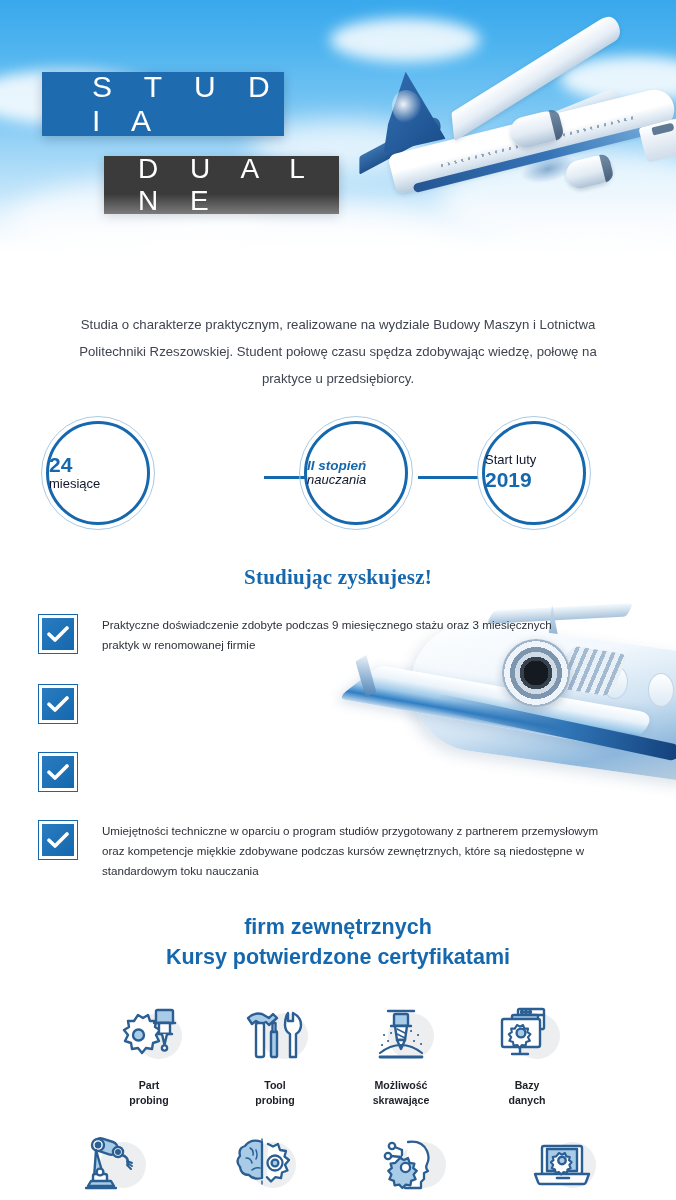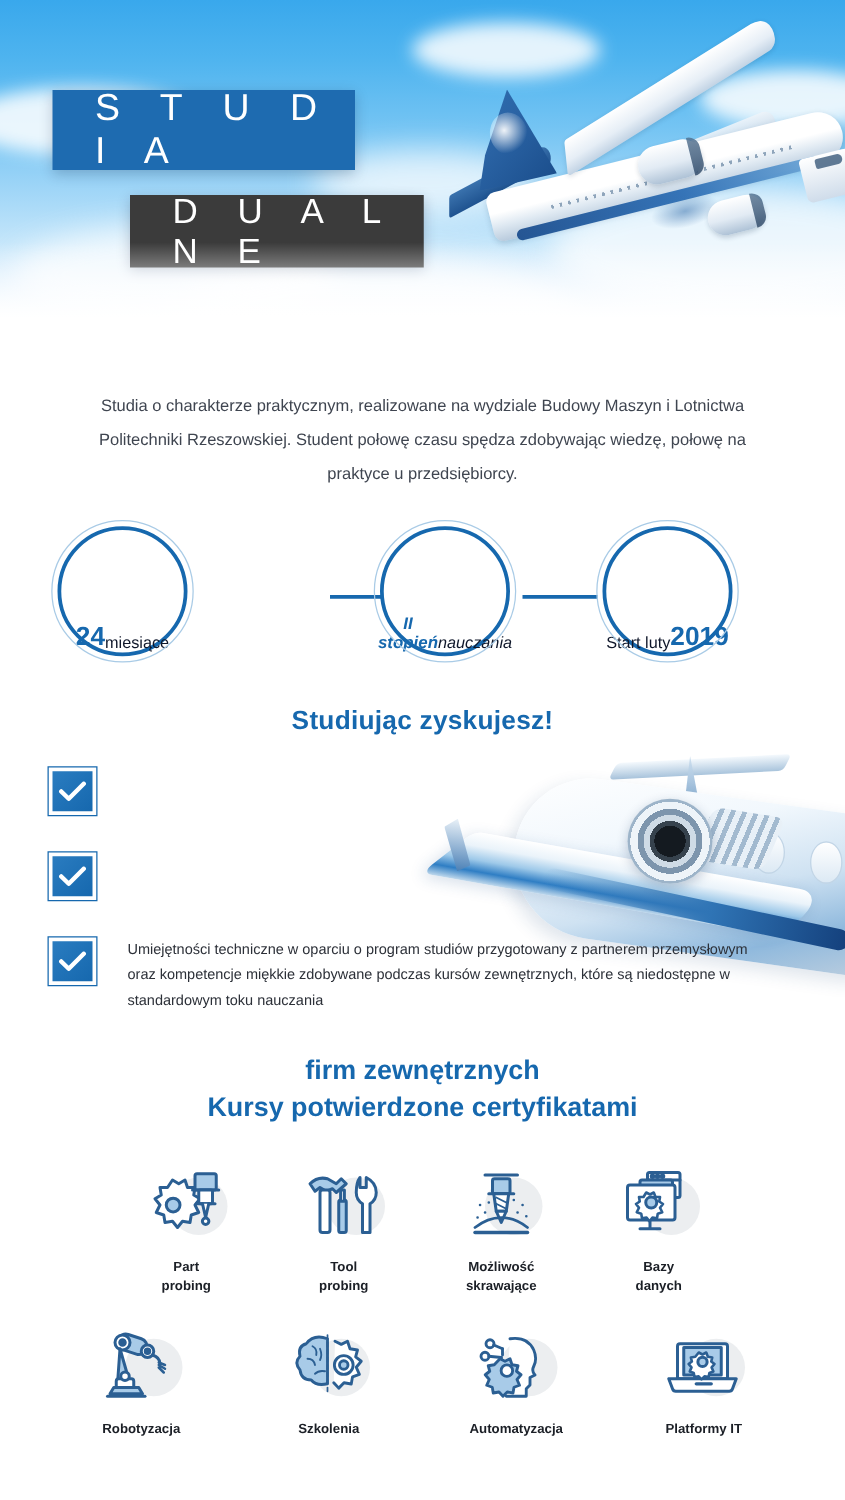--- a/index.html
+++ b/index.html
@@ -125,21 +125,21 @@
     display: flex; align-items: center;
     color: #ffffff;
     letter-spacing: 12px;
     font-weight: 400;
     box-shadow: 0 3px 10px rgba(0,20,50,.22);
   }
   .banner-studia {
     left: 42px; top: 72px; width: 242px; height: 64px;
     background: #1e6bb0;
     font-size: 30px;
-    padding-left: 34px;
+    padding-left: 50px;
   }
   .banner-dualne {
     left: 104px; top: 156px; width: 235px; height: 58px;
     background: #3b3b3b;
     font-size: 28px;
     padding-left: 34px;
   }
 
   
   .intro {
@@ -160,40 +160,41 @@
   .conn {
     position: absolute; top: 55px; height: 3px; background: #1668ae;
   }
   .conn.left  { left: 236px; width: 60px; }
   .conn.right { left: 390px; width: 60px; }
 
   .circ {
     position: absolute; top: 0;
     width: 104px; height: 104px; border-radius: 50%;
     border: 3px solid #1668ae;
-    display:flex; align-items:flex-end; justify-content:center;
+    display:flex; flex-direction:column; align-items:flex-start; justify-content:center;
     background: #ffffff;
     text-align:center; line-height:1.14;
   }
   .circ::before {
     content:""; position:absolute; left:-8px; top:-8px; right:-8px; bottom:-8px;
     border:1px solid #a9cbe6; border-radius:50%;
   }
   .circ.c1 { left: 18px; }
   .circ.c2 { left: 276px; font-style: italic; }
   .circ.c3 { left: 454px; }
   .circ .big { font-size: 21px; font-weight: 700; color:#1668ae; }
   .circ .sm  { font-size: 13px; font-weight: 400; color:#0f172a; }
   .circ .sm-b{ font-size: 13.5px; font-weight: 700; color:#1668ae; }
 
   
   .benefits-wrap { position: relative; margin-top: 34px; }
   .sec-title {
     text-align:center; color:#1668ae; font-size: 21px; font-weight: 700;
     letter-spacing: .2px;
+    font-family: Liberation Serif, serif;
   }
   .bullets { position: relative; margin-top: 24px; padding-left: 38px; z-index: 3; }
   .bullet { display:flex; align-items:flex-start; margin-bottom: 28px; }
   .chk {
     flex: 0 0 auto;
     width: 40px; height: 40px;
     border: 1px solid #1668ae;
     padding: 3px; background:#fff;
   }
   .chk-inner {
@@ -371,20 +372,30 @@
 
     <div class="bullets">
       <div class="bullet">
         <div class="chk">
           <div class="chk-inner">
               <svg width="22" height="16" viewBox="0 0 22 16">
                 <path d="M2 8.2 L8 14 L20 2" stroke="#ffffff" stroke-width="3.6" fill="none" stroke-linecap="round" stroke-linejoin="round"></path>
               </svg>
             </div>
         </div>
+        <div class="bullet-text">Praktyczne doświadczenie zdobyte podczas 9 miesięcznego stażu oraz 3 miesięcznych praktyk w renomowanej firmie</div>
+      </div>
+      <div class="bullet">
+        <div class="chk">
+          <div class="chk-inner">
+              <svg width="22" height="16" viewBox="0 0 22 16">
+                <path d="M2 8.2 L8 14 L20 2" stroke="#ffffff" stroke-width="3.6" fill="none" stroke-linecap="round" stroke-linejoin="round"></path>
+              </svg>
+            </div>
+        </div>
       </div>
       <div class="bullet">
         <div class="chk">
           <div class="chk-inner">
               <svg width="22" height="16" viewBox="0 0 22 16">
                 <path d="M2 8.2 L8 14 L20 2" stroke="#ffffff" stroke-width="3.6" fill="none" stroke-linecap="round" stroke-linejoin="round"></path>
               </svg>
             </div>
         </div>
       </div>

